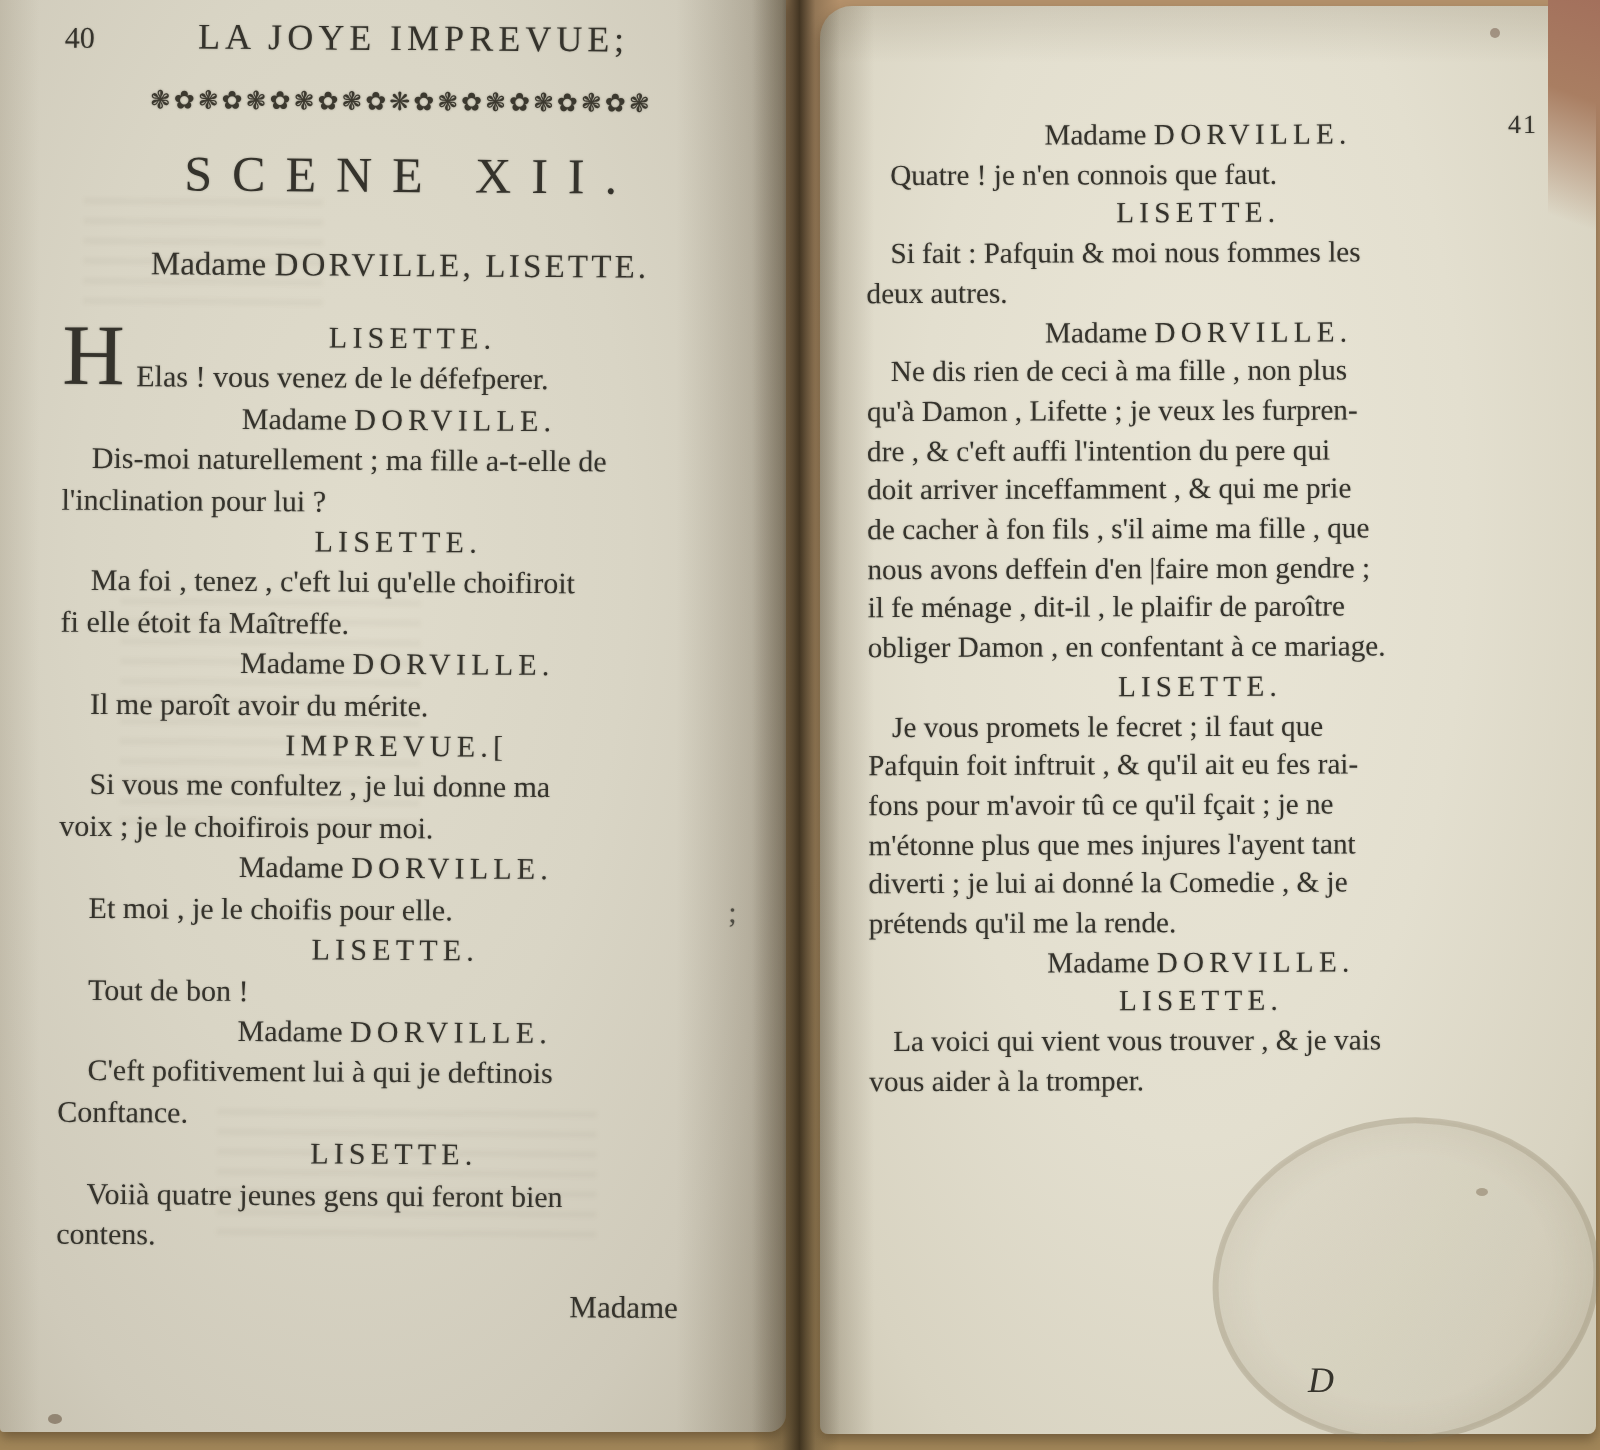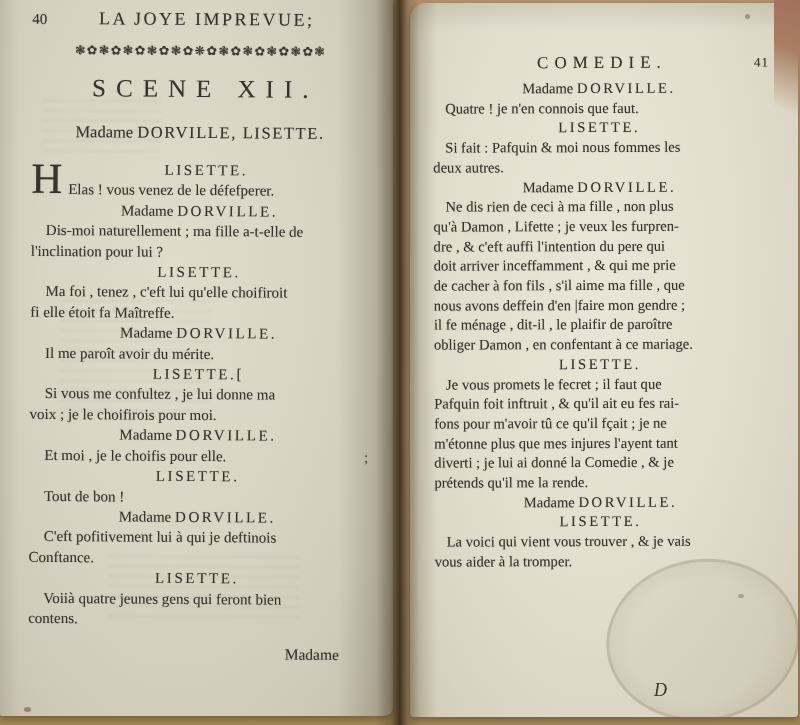--- a/index.html
+++ b/index.html
@@ -106,21 +106,21 @@
         </div>
 
       <div class="speaker"><span class="sp-prefix">Madame </span><span class="sp-name">DORVILLE.</span></div>
           <div class="bodyline">Dis-moi naturellement ; ma fille a-t-elle de
 l'inclination pour lui ?</div>
           <div class="speaker"><span class="sp-prefix"></span><span class="sp-name">LISETTE.</span></div>
           <div class="bodyline">Ma foi , tenez , c'eft lui qu'elle choifiroit
 fi elle étoit fa Maîtreffe.</div>
           <div class="speaker"><span class="sp-prefix">Madame </span><span class="sp-name">DORVILLE.</span></div>
           <div class="bodyline">Il me paroît avoir du mérite.</div>
-          <div class="speaker"><span class="sp-prefix"></span><span class="sp-name">LISETTE.[</span></div>
+          <div class="speaker"><span class="sp-prefix"></span><span class="sp-name">IMPREVUE.[</span></div>
           <div class="bodyline">Si vous me confultez , je lui donne ma
 voix ; je le choifirois pour moi.</div>
           <div class="speaker"><span class="sp-prefix">Madame </span><span class="sp-name">DORVILLE.</span></div>
           <div class="bodyline">Et moi , je le choifis pour elle.<span class="right-mark">;</span></div>
           <div class="speaker"><span class="sp-prefix"></span><span class="sp-name">LISETTE.</span></div>
           <div class="bodyline">Tout de bon !</div>
           <div class="speaker"><span class="sp-prefix">Madame </span><span class="sp-name">DORVILLE.</span></div>
           <div class="bodyline">C'eft pofitivement lui à qui je deftinois
 Conftance.</div>
           <div class="speaker"><span class="sp-prefix"></span><span class="sp-name">LISETTE.</span></div>
@@ -130,21 +130,20 @@
       <div class="catchword">Madame</div>
       <div class="ghost g1"></div>
       <div class="ghost g2"></div>
       <div class="ghost g3"></div>
     </div>
   </div>
 
   <div class="page page-right">
     <div class="rp-inner ink">
       <div class="rp-head">
-        <span>COMEDIE.</span>
         <span class="rp-num">41</span>
       </div>
       <div class="dialogue">
           <div class="speaker"><span class="sp-prefix">Madame </span><span class="sp-name">DORVILLE.</span></div>
           <div class="bodyline">Quatre ! je n'en connois que faut.</div>
           <div class="speaker"><span class="sp-prefix"></span><span class="sp-name">LISETTE.</span></div>
           <div class="bodyline">Si fait : Pafquin &amp; moi nous fommes les
 deux autres.</div>
           <div class="speaker"><span class="sp-prefix">Madame </span><span class="sp-name">DORVILLE.</span></div>
           <div class="bodyline">Ne dis rien de ceci à ma fille , non plus

